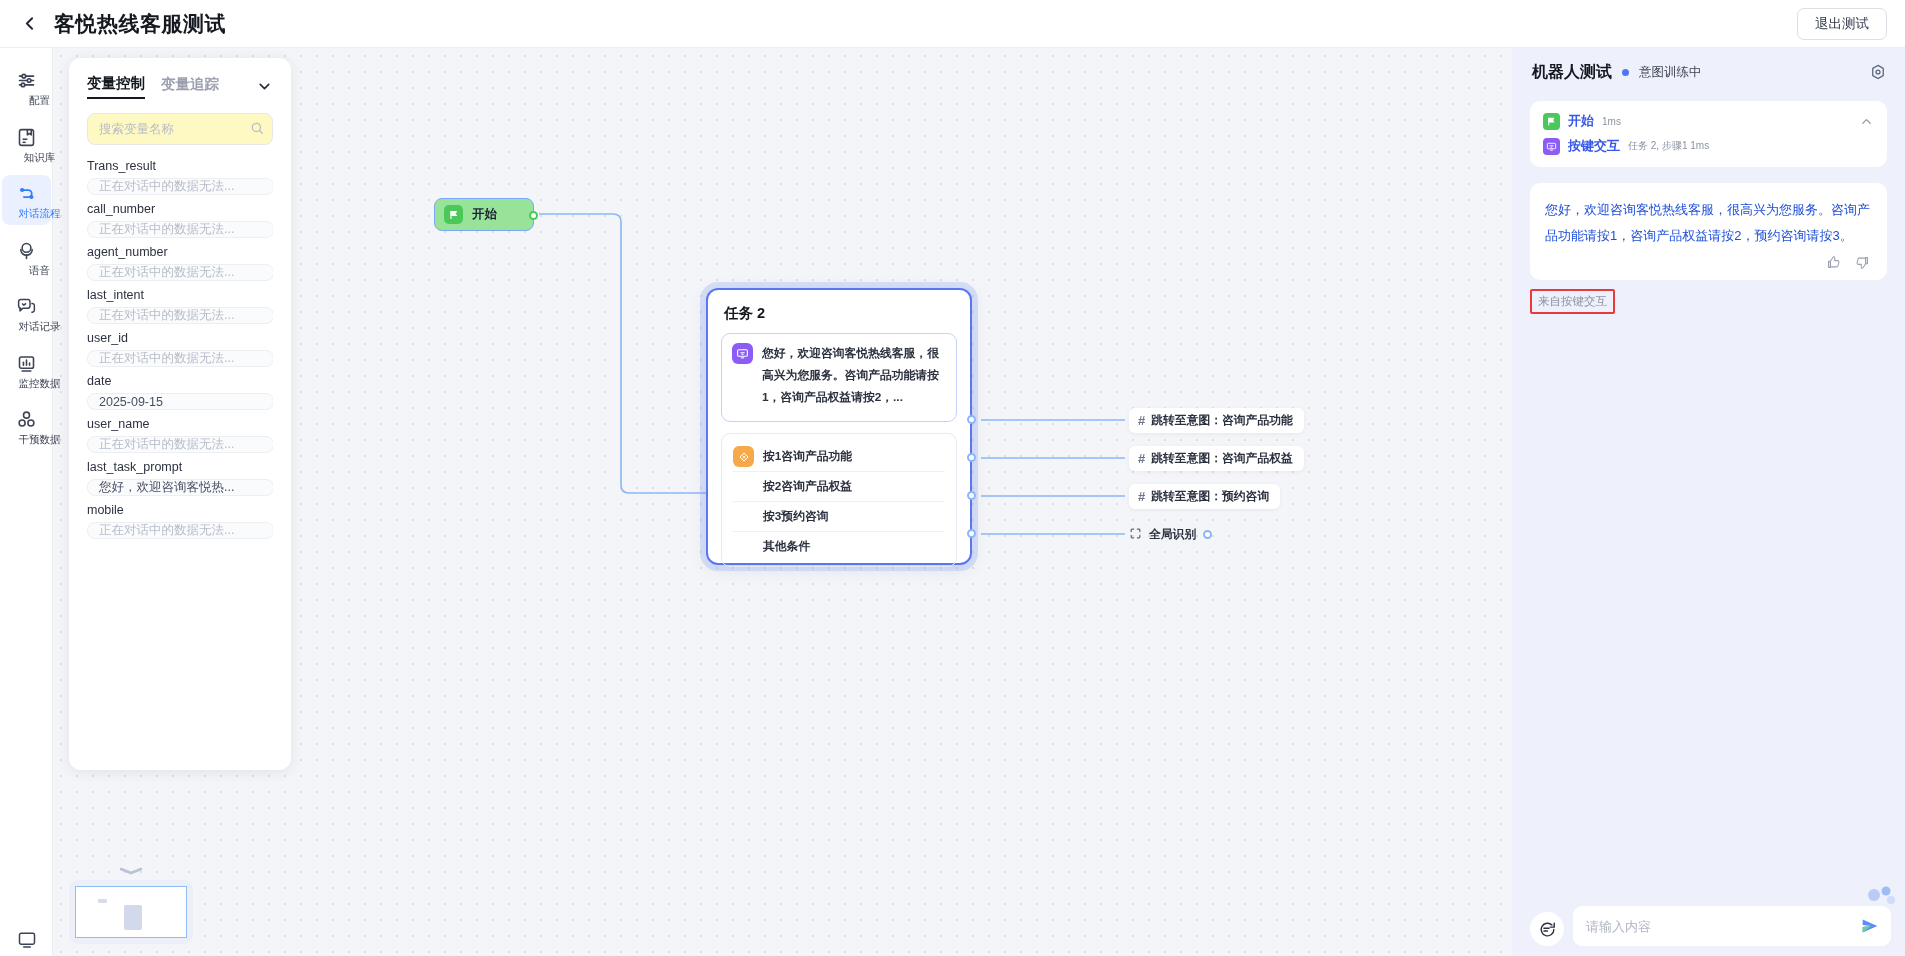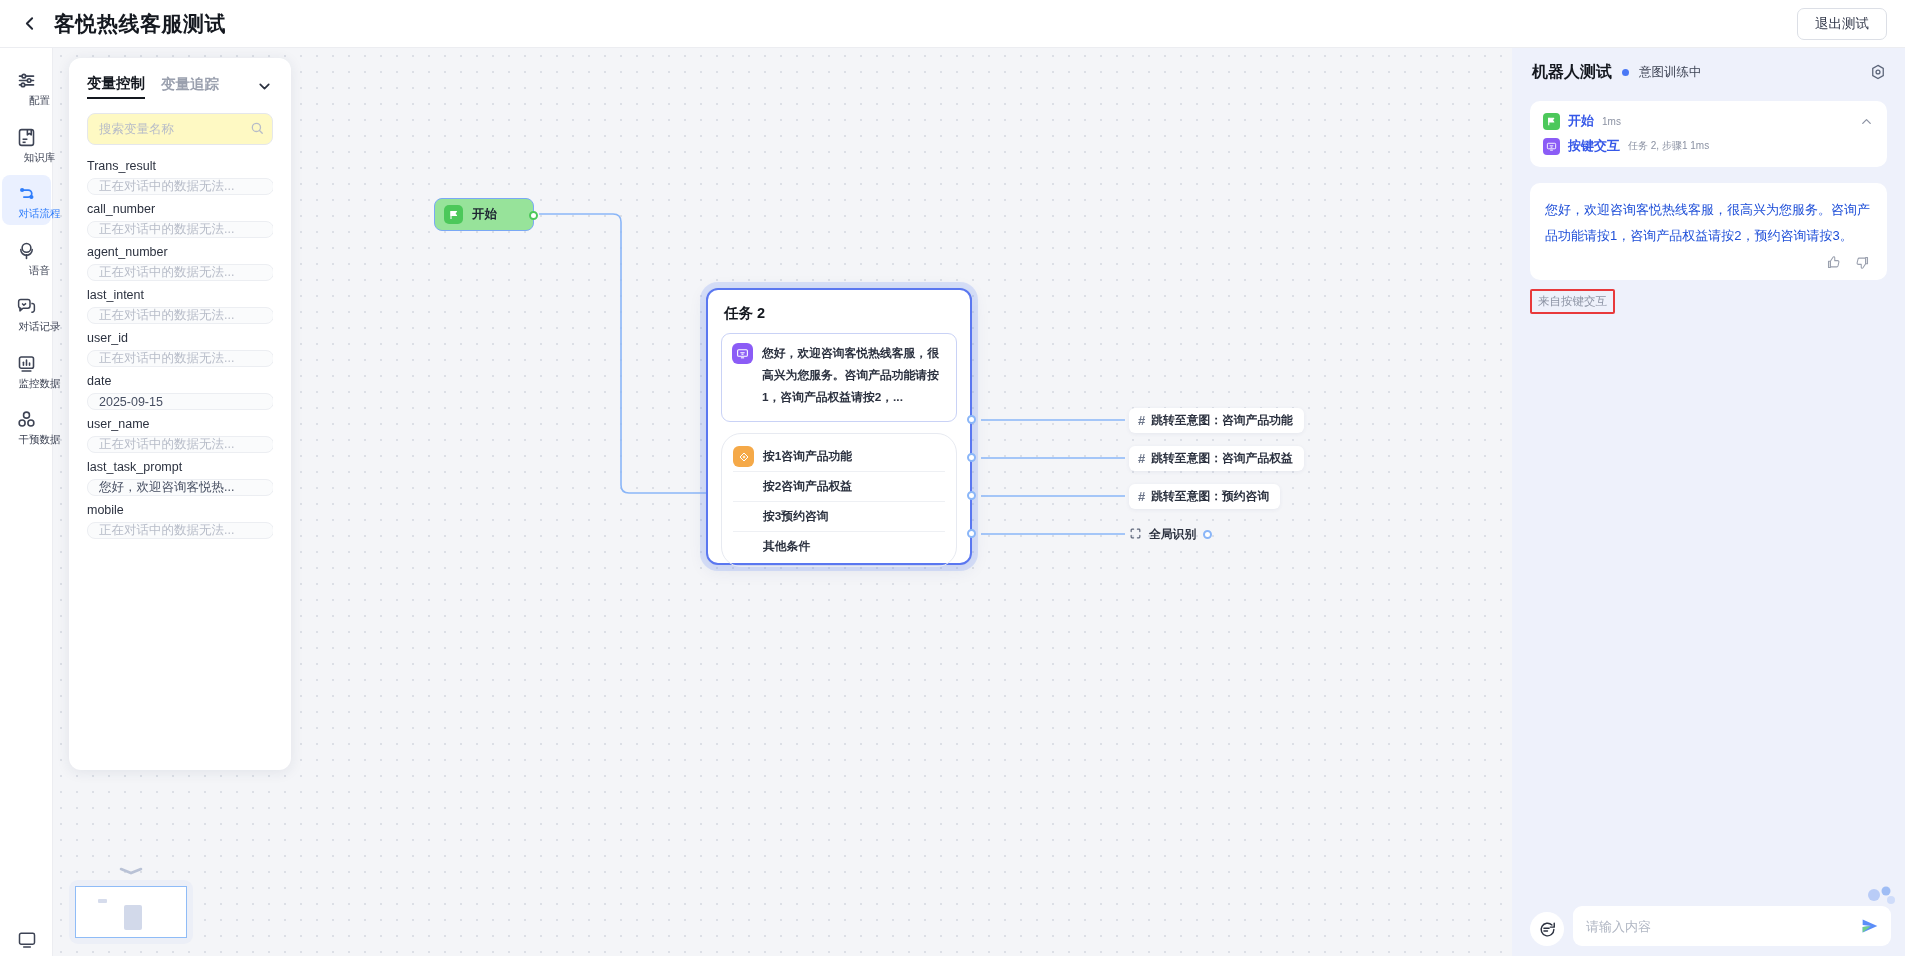--- a/index.html
+++ b/index.html
@@ -140,21 +140,21 @@
   }
   .msg-ico{
     width:21px; height:21px; border-radius:6px; background:#8b5cf6; flex:none;
     display:flex; align-items:center; justify-content:center;
   }
   .task-msg p{
     font-size:11.8px; line-height:1.85; color:#2b313f; font-weight:600;
     max-height:62px; overflow:hidden;
   }
   .task-branches{
-    border:1px solid #e7eaf1; border-radius:20px; padding:8px 11px 4px;
+    border:1px solid #e7eaf1; border-radius:9px; padding:8px 11px 4px;
   }
   .branch{
     display:flex; align-items:center; gap:9px; height:30px;
     border-bottom:1px solid #eef0f4; font-size:11.8px; color:#2b313f; font-weight:600;
   }
   .branch:last-child{ border-bottom:none; }
   .branch .b-ico{
     width:21px; height:21px; border-radius:6px; background:#f5a948; flex:none;
     display:flex; align-items:center; justify-content:center;
   }

